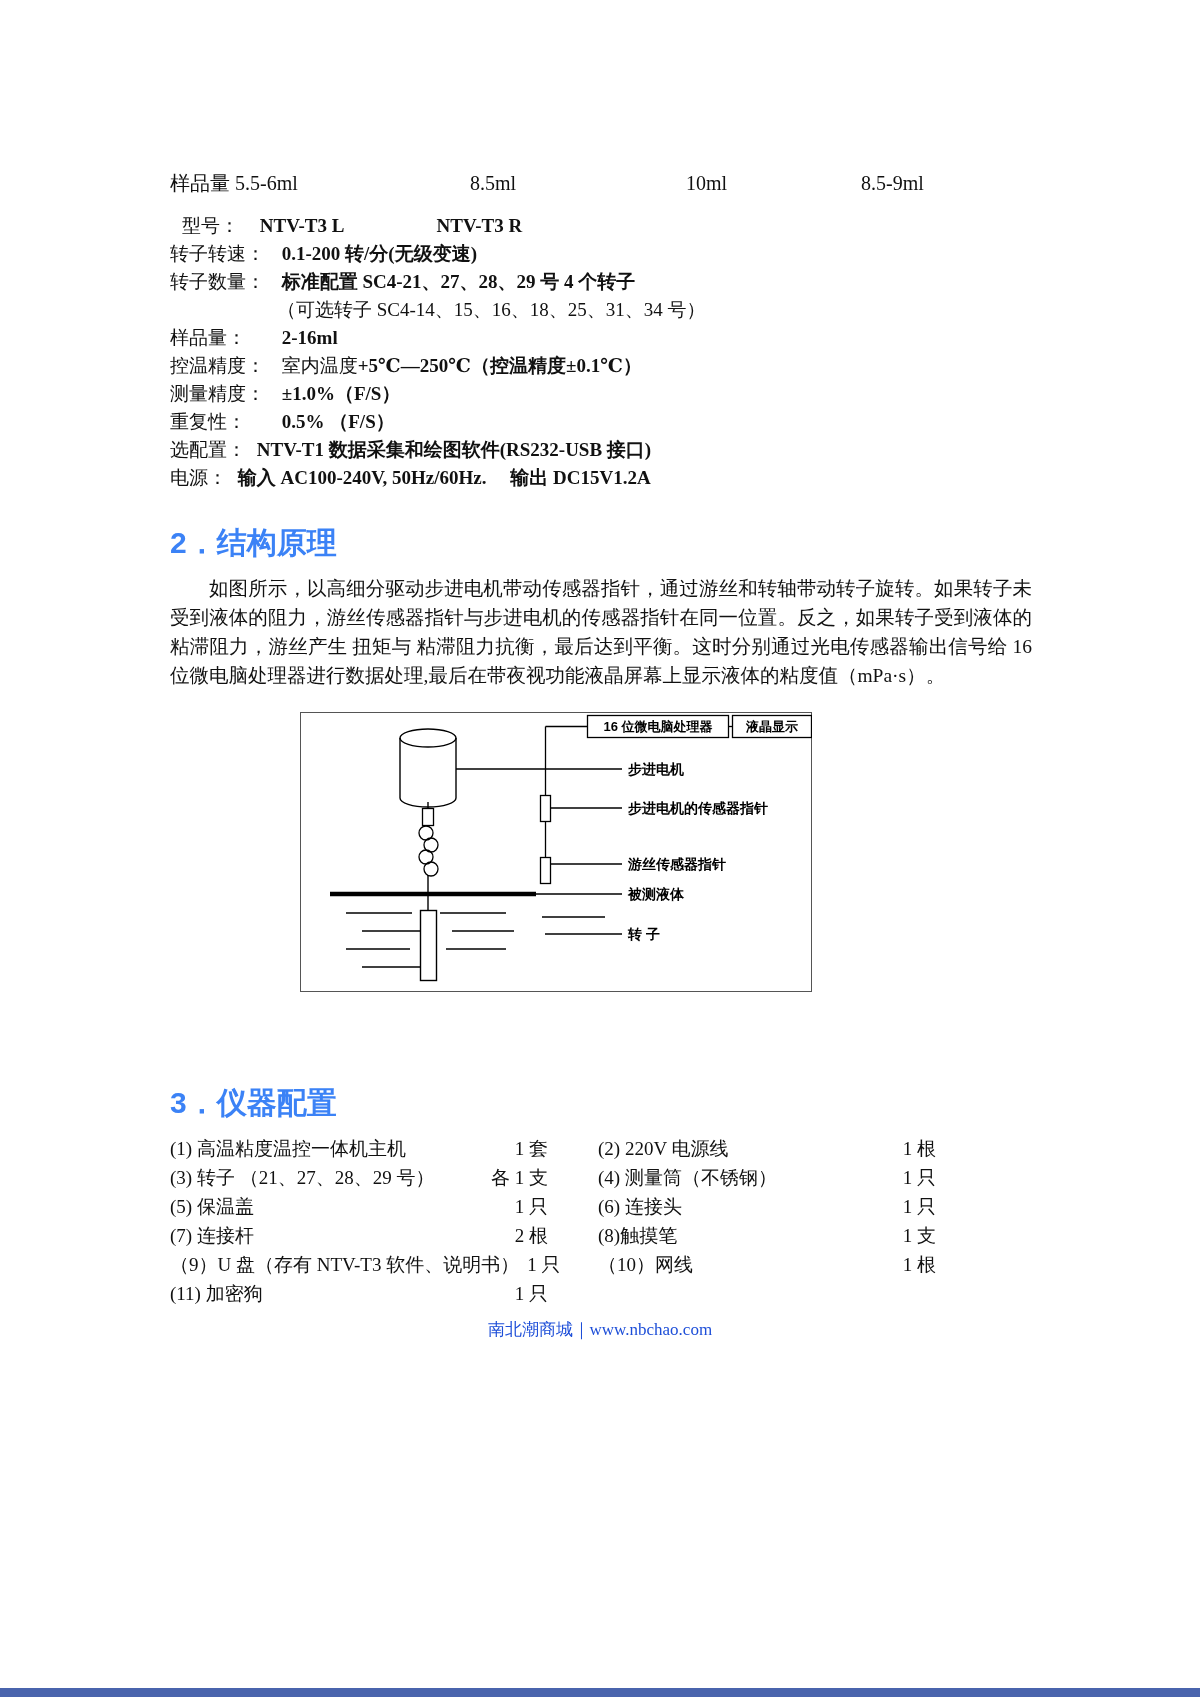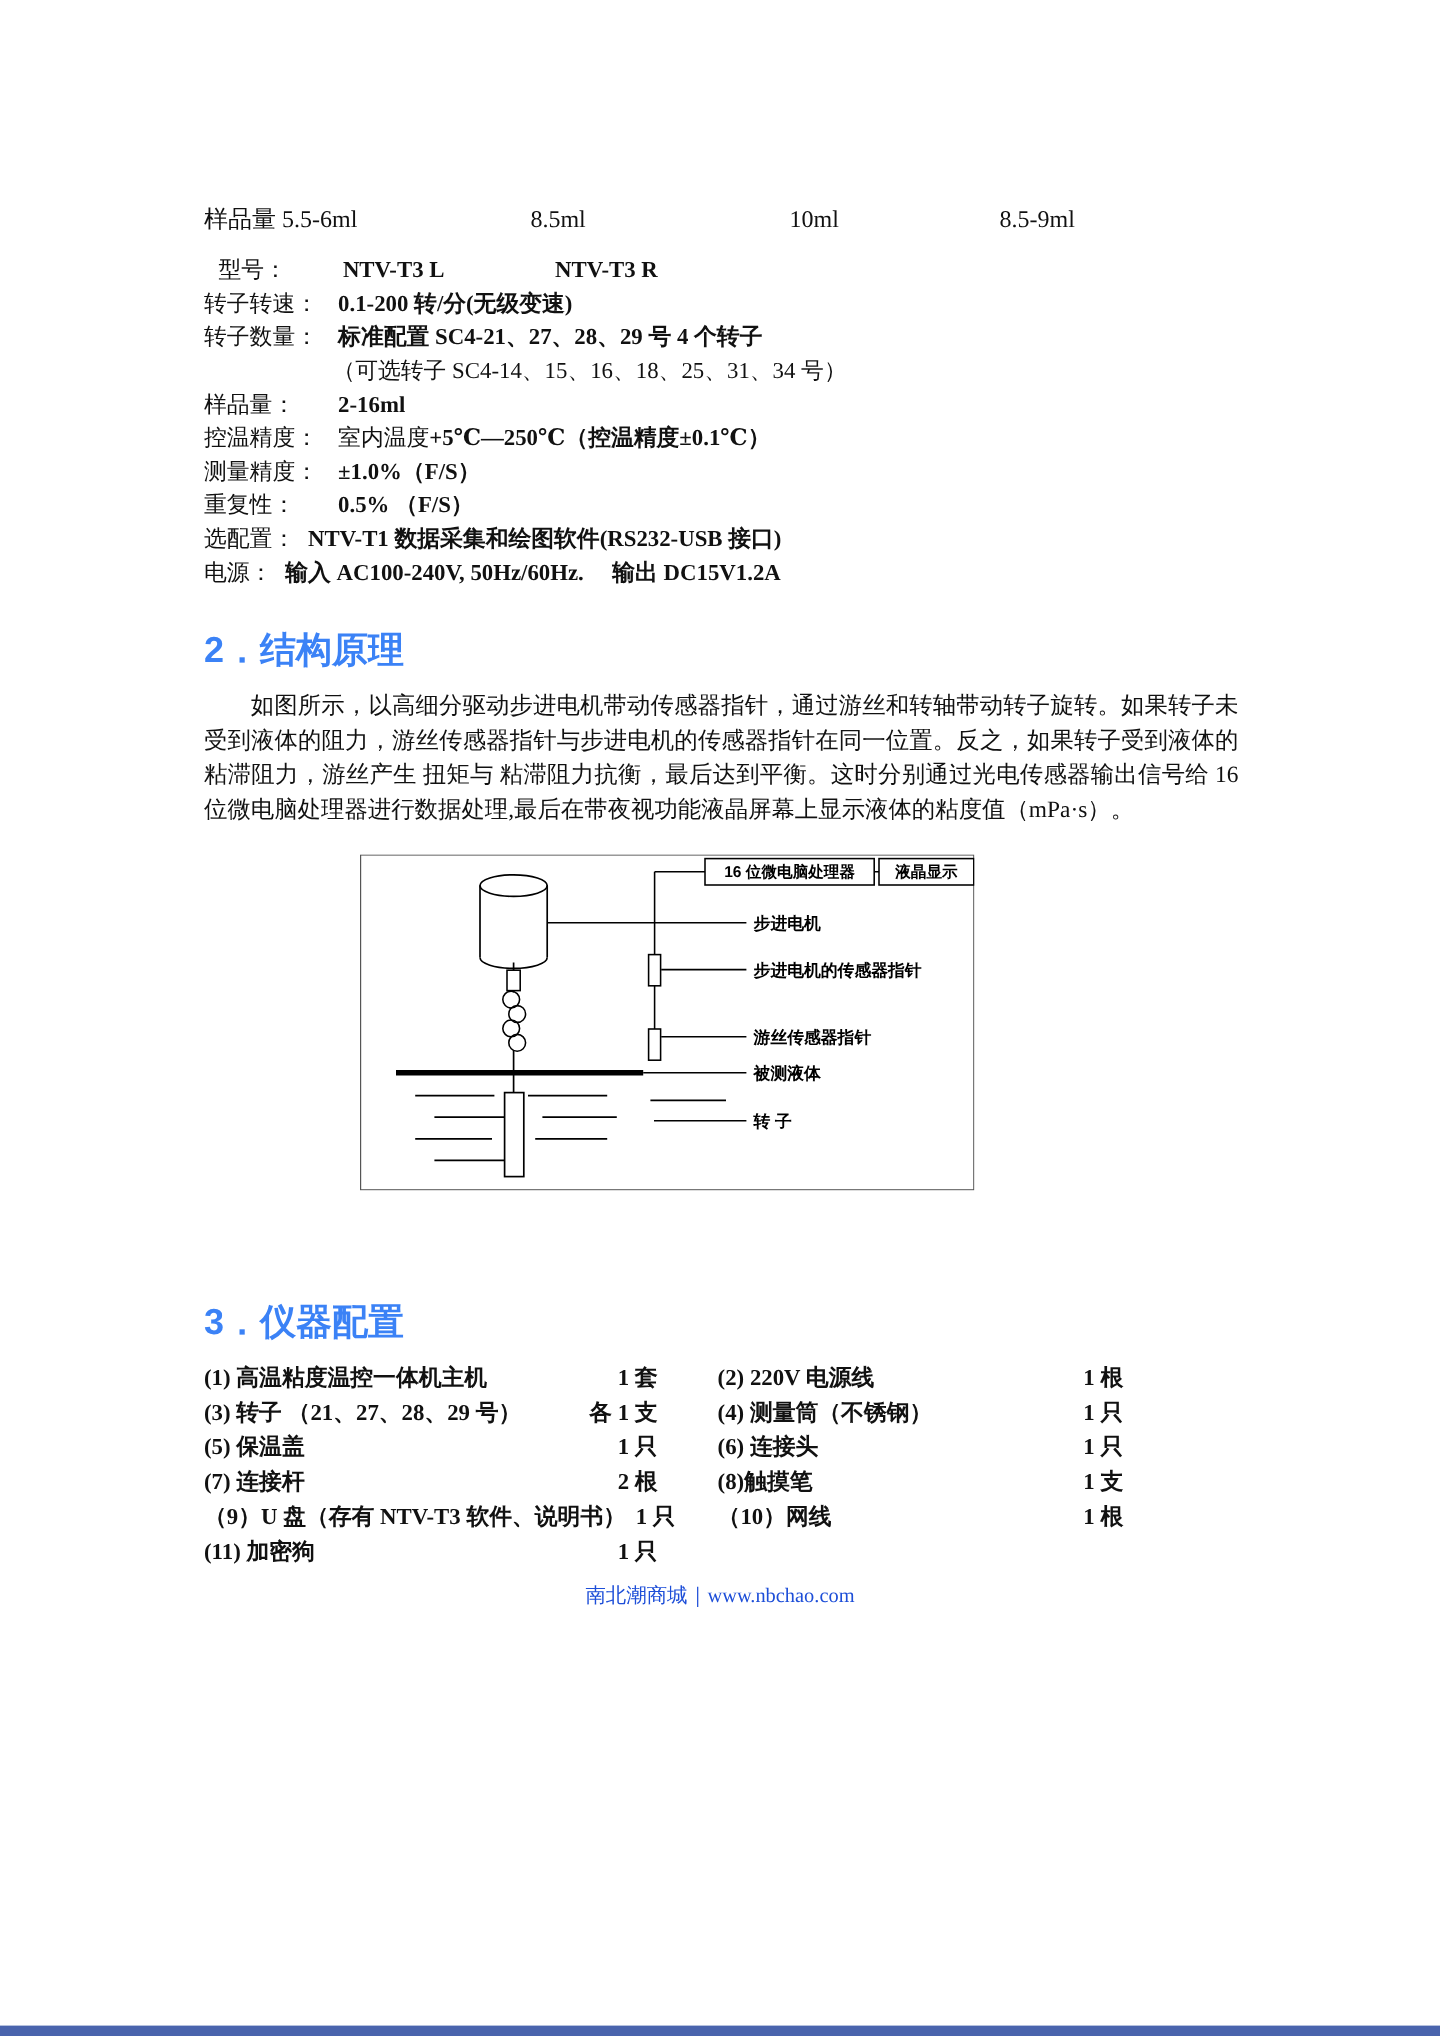--- a/index.html
+++ b/index.html
@@ -15,21 +15,21 @@
     color: #111;
   }
   .content {
     padding: 170px 170px 0 170px;
     width: 1200px;
   }
 
   
   .sample-row { font-size: 20px; line-height: 26px; white-space: nowrap; }
   .sample-row .c1 { display: inline-block; width: 267px; }
-  .sample-row .c2 { display: inline-block; width: 211px; }
+  .sample-row .c2 { display: inline-block; width: 211px; margin-left: 28px; }
   .sample-row .c3 { display: inline-block; width: 170px; }
 
   
   h1.sec-title {
     font-family: "Liberation Sans", "DejaVu Sans", sans-serif;
     font-size: 29px;
     font-weight: 700;
     color: #000;
     margin-top: 16px;
     line-height: 36px;
@@ -43,21 +43,21 @@
   }
   .h2-struct { margin-top: 32px; }
   .h2-config { margin-top: 92px; }
 
   
   .spec-list { margin-top: 16px; font-size: 19px; }
   .spec-row { line-height: 28px; white-space: nowrap; }
   .spec-row .lbl { display: inline-block; min-width: 107px; font-weight: 400; }
   .spec-row.model .lbl { min-width: 73px; margin-left: 12px; }
   .spec-row .b { font-weight: 700; }
-  .spec-row .w172 { display: inline-block; width: 172px; margin-left: 26px; }
+  .spec-row .w172 { display: inline-block; width: 172px; }
   .spec-row .w138 { display: inline-block; width: 138px; }
   .spec-row.indent { padding-left: 107px; }
   .spec-row.tight .lbl { min-width: 0; padding-right: 6px; }
 
   
   .body-para {
     margin-top: 12px;
     font-size: 19.5px;
     line-height: 29px;
     text-align: justify;
@@ -77,21 +77,21 @@
     font-family: "Liberation Sans", "DejaVu Sans", sans-serif;
     font-weight: 700;
     font-size: 13px;
     fill: #000;
   }
   .dline { stroke: #000; stroke-width: 1.3; }
   .dthin { stroke: #000; stroke-width: 1.4; }
 
   
   .cfg-list { margin-top: 12px; font-size: 19px; }
-  .cfg-row { display: flex; gap: 50px; line-height: 29px; font-weight: bold; }
+  .cfg-row { display: flex; gap: 50px; line-height: 29px; }
   .cfg-half { width: 378px; display: flex; justify-content: space-between; white-space: nowrap; }
   .cfg-half.right-half { width: 338px; gap: 36px; }
   .cfg-qty { padding-left: 8px; }
 
   
   .footer {
     margin-top: 10px;
     text-align: center;
     font-size: 17px;
     color: #222;

